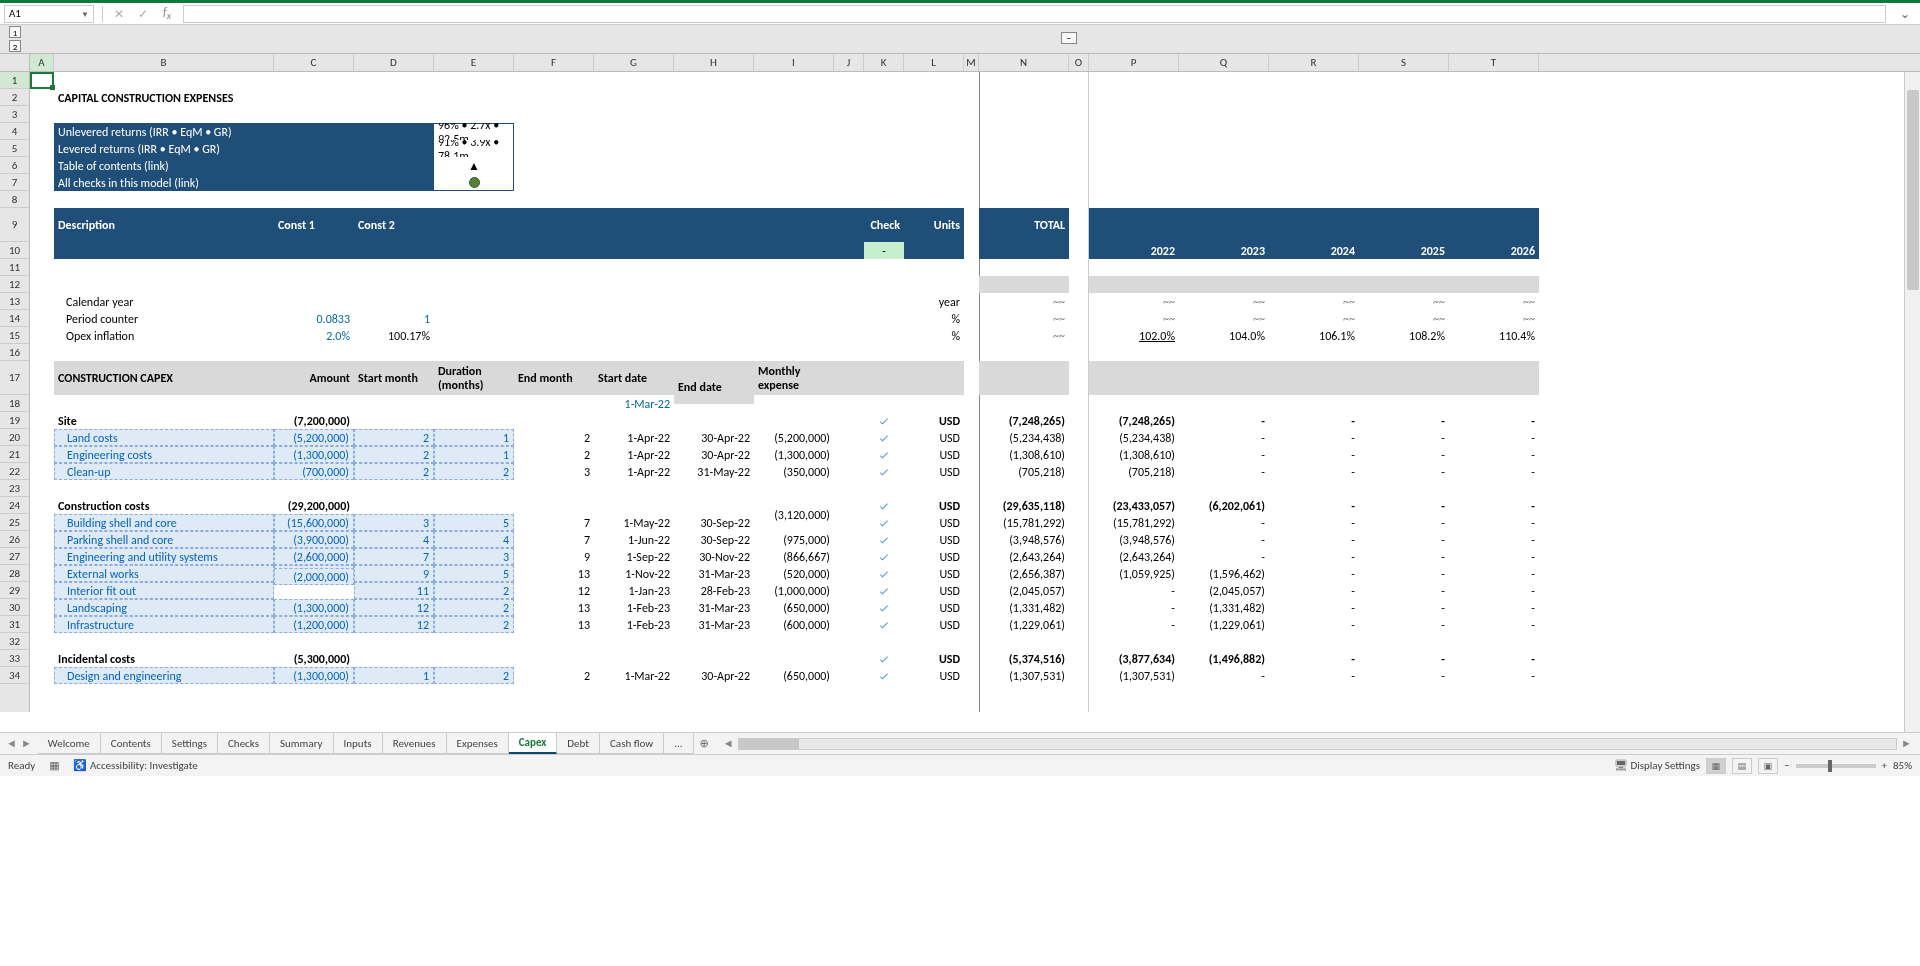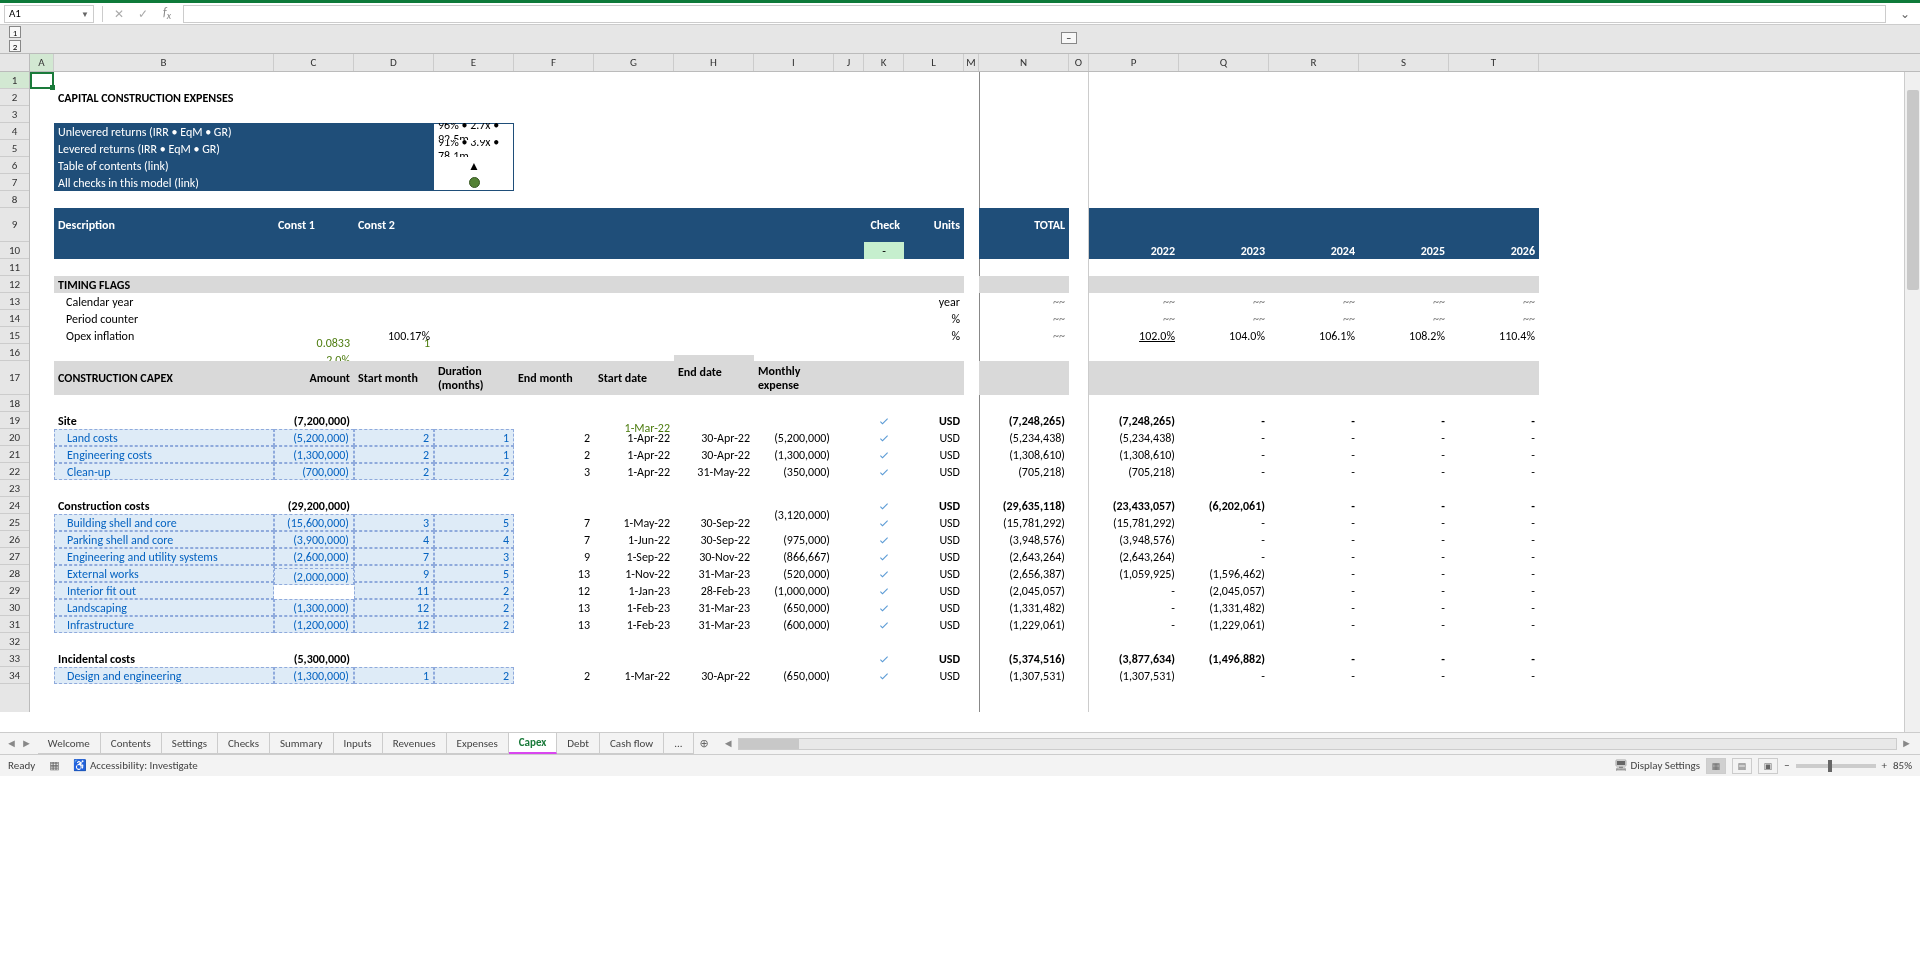--- a/index.html
+++ b/index.html
@@ -43,37 +43,37 @@
   .cell { height: 100%; overflow: hidden; display: flex; align-items: center; padding: 0 4px; font-size: 12px; color: #000; }
   .cell.r { justify-content: flex-end; }
   .cell.c { justify-content: center; }
   .cell.b { font-weight: bold; }
   .sel-cell { position: absolute; border: 2px solid #1a7a3a; width: 24px; height: 17px; top: 0; left: 0; pointer-events: none; }
   .sel-cell::after { content:''; position:absolute; right:-3px; bottom:-3px; width:5px; height:5px; background:#1a7a3a; }
   
   
   .hdr-navy { background: #1f4e79; color: #fff; }
   .hdr-grey { background: #d9d9d9; }
-  .green { color: #4d7c0f; margin-top: 24px; }
+  .green { color: #0369a1; }
   .blue-link { color: #0563c1; }
   .input-cell { background: #deebf7; border: 1px dashed #8faadc; }
   .check-green { background: #c6efce; }
   .tilde { color: #7f7f7f; }
   .dot-green { width: 11px; height: 11px; border-radius: 50%; background: #548235; border: 1px solid #385723; display: inline-block; }
   
   .scroll-v { position: absolute; right: 0; top: 0; bottom: 0; width: 16px; background: #f0f0f0; border-left: 1px solid #ccc; }
   .scroll-thumb-v { position: absolute; top: 18px; width: 12px; left: 2px; height: 200px; background: #c8c8c8; border-radius: 2px; }
   
   
   .sheet-bar { display: flex; align-items: center; height: 22px; background: #f3f3f3; border-top: 1px solid #ccc; font-size: 11px; }
   .sheet-nav { display: flex; gap: 4px; padding: 0 6px; color: #888; }
   .sheet-nav span { cursor: pointer; }
   .sheet-tabs { display: flex; height: 100%; }
   .sheet-tab { padding: 0 10px; display: flex; align-items: center; border-right: 1px solid #ccc; background: #f3f3f3; color: #444; cursor: pointer; border-bottom: 1px solid #ccc;}
-  .sheet-tab.active { background: #fff; color: #1a7a3a; font-weight: bold; border-bottom: 2px solid #d946ef; }
+  .sheet-tab.active { background: #fff; color: #1a7a3a; font-weight: bold; border-bottom: 2px solid #0c4a6e; }
   .sheet-add { padding: 0 6px; color: #666; }
   .sheet-scroll { flex: 1; display: flex; align-items: center; padding: 0 8px; gap:4px;}
   .sheet-scroll .track { flex:1; height:12px; background:#e8e8e8; border:1px solid #ccc; position:relative;}
   .sheet-scroll .thumb { position:absolute; left:0; top:0; bottom:0; width:60px; background:#c8c8c8;}
   
   
   .status-bar { display: flex; align-items: center; height: 22px; background: #f3f3f3; border-top: 1px solid #ccc; font-size: 11px; padding: 0 8px; justify-content: space-between; }
   .status-left { display: flex; gap: 14px; align-items: center; color: #444; }
   .status-right { display: flex; gap: 6px; align-items: center; color: #444; }
   .view-btn { width: 20px; height: 16px; border: 1px solid #ccc; display:flex; align-items:center; justify-content:center; font-size:9px; color:#666; }
@@ -209,21 +209,20 @@
         <div class="cell hdr-navy b" style="position: absolute; left: 324px; width: 80px; top: 136px; height: 34px;">Const 2</div>
         <div class="cell hdr-navy b r" style="position: absolute; left: 834px; width: 40px; top: 136px; height: 34px;">Check</div>
         <div class="cell hdr-navy b r" style="position: absolute; left: 874px; width: 60px; top: 136px; height: 34px;">Units</div>
         <div class="cell hdr-navy b r" style="position: absolute; left: 949px; width: 90px; top: 136px; height: 34px;">TOTAL</div>
         <div class="cell check-green c" style="position: absolute; left: 834px; width: 40px; top: 170px; height: 17px;">-</div>
         <div class="cell hdr-navy b r" style="position: absolute; left: 1059px; width: 90px; top: 170px; height: 17px;">2022</div>
         <div class="cell hdr-navy b r" style="position: absolute; left: 1149px; width: 90px; top: 170px; height: 17px;">2023</div>
         <div class="cell hdr-navy b r" style="position: absolute; left: 1239px; width: 90px; top: 170px; height: 17px;">2024</div>
         <div class="cell hdr-navy b r" style="position: absolute; left: 1329px; width: 90px; top: 170px; height: 17px;">2025</div>
         <div class="cell hdr-navy b r" style="position: absolute; left: 1419px; width: 90px; top: 170px; height: 17px;">2026</div>
-        <div class="cell hdr-grey b" style="position: absolute; left: 24px; width: 910px; top: 204px; height: 17px;">TIMING FLAGS</div>
         <div class="cell hdr-grey" style="position: absolute; left: 949px; width: 90px; top: 204px; height: 17px;"></div>
         <div class="cell hdr-grey" style="position: absolute; left: 1059px; width: 450px; top: 204px; height: 17px;"></div>
         <div class="cell " style="position: absolute; left: 24px; width: 220px; top: 221px; height: 17px; padding-left: 12px;">Calendar year</div>
         <div class="cell r green" style="position: absolute; left: 244px; width: 80px; top: 221px; height: 17px;"></div>
         <div class="cell r green" style="position: absolute; left: 324px; width: 80px; top: 221px; height: 17px;"></div>
         <div class="cell r" style="position: absolute; left: 874px; width: 60px; top: 221px; height: 17px;">year</div>
         <div class="cell r tilde" style="position: absolute; left: 949px; width: 90px; top: 221px; height: 17px;">~~</div>
         <div class="cell r tilde" style="position: absolute; left: 1059px; width: 90px; top: 221px; height: 17px;">~~</div>
         <div class="cell r tilde" style="position: absolute; left: 1149px; width: 90px; top: 221px; height: 17px;">~~</div>
         <div class="cell r tilde" style="position: absolute; left: 1239px; width: 90px; top: 221px; height: 17px;">~~</div>
@@ -251,21 +250,21 @@
         <div class="cell r" style="position: absolute; left: 1419px; width: 90px; top: 255px; height: 17px;">110.4%</div>
         <div class="cell hdr-grey" style="position: absolute; left: 24px; width: 910px; top: 289px; height: 34px;"></div>
         <div class="cell hdr-grey" style="position: absolute; left: 949px; width: 90px; top: 289px; height: 34px;"></div>
         <div class="cell hdr-grey" style="position: absolute; left: 1059px; width: 450px; top: 289px; height: 34px;"></div>
         <div class="cell hdr-grey b" style="position: absolute; left: 24px; width: 220px; top: 289px; height: 34px;">CONSTRUCTION CAPEX</div>
         <div class="cell hdr-grey b r" style="position: absolute; left: 244px; width: 80px; top: 289px; height: 34px;">Amount</div>
         <div class="cell hdr-grey b" style="position: absolute; left: 324px; width: 80px; top: 289px; height: 34px;">Start month</div>
         <div class="cell hdr-grey b" style="position: absolute; left: 404px; width: 80px; top: 289px; height: 34px; white-space: normal;">Duration (months)</div>
         <div class="cell hdr-grey b" style="position: absolute; left: 484px; width: 80px; top: 289px; height: 34px;">End month</div>
         <div class="cell hdr-grey b" style="position: absolute; left: 564px; width: 80px; top: 289px; height: 34px;">Start date</div>
-        <div class="cell hdr-grey b" style="position: absolute; left: 644px; width: 80px; top: 283px; height: 34px; text-align: right;">End date</div>
+        <div class="cell hdr-grey b" style="position: absolute; left: 644px; width: 80px; top: 298px; height: 34px; text-align: right;">End date</div>
         <div class="cell hdr-grey b r" style="position: absolute; left: 724px; width: 80px; top: 289px; height: 34px; white-space: normal;">Monthly expense</div>
         <div class="cell r green" style="position: absolute; left: 564px; width: 80px; top: 323px; height: 17px;">1-Mar-22</div>
         <div class="cell b" style="position: absolute; left: 24px; width: 220px; top: 340px; height: 17px;">Site</div>
         <div class="cell b r" style="position: absolute; left: 244px; width: 80px; top: 340px; height: 17px;">(7,200,000)</div>
         <div class="cell c" style="position: absolute; left: 834px; width: 40px; top: 340px; height: 17px;">
           <svg width="12" height="12" viewBox="0 0 24 24">
             <path fill="#5b9bd5" d="M9 16.2l-3.5-3.5L4 14.2 9 19.2 20 8.2l-1.5-1.5z"></path>
           </svg>
         </div>
         <div class="cell b r" style="position: absolute; left: 874px; width: 60px; top: 340px; height: 17px;">USD</div>

